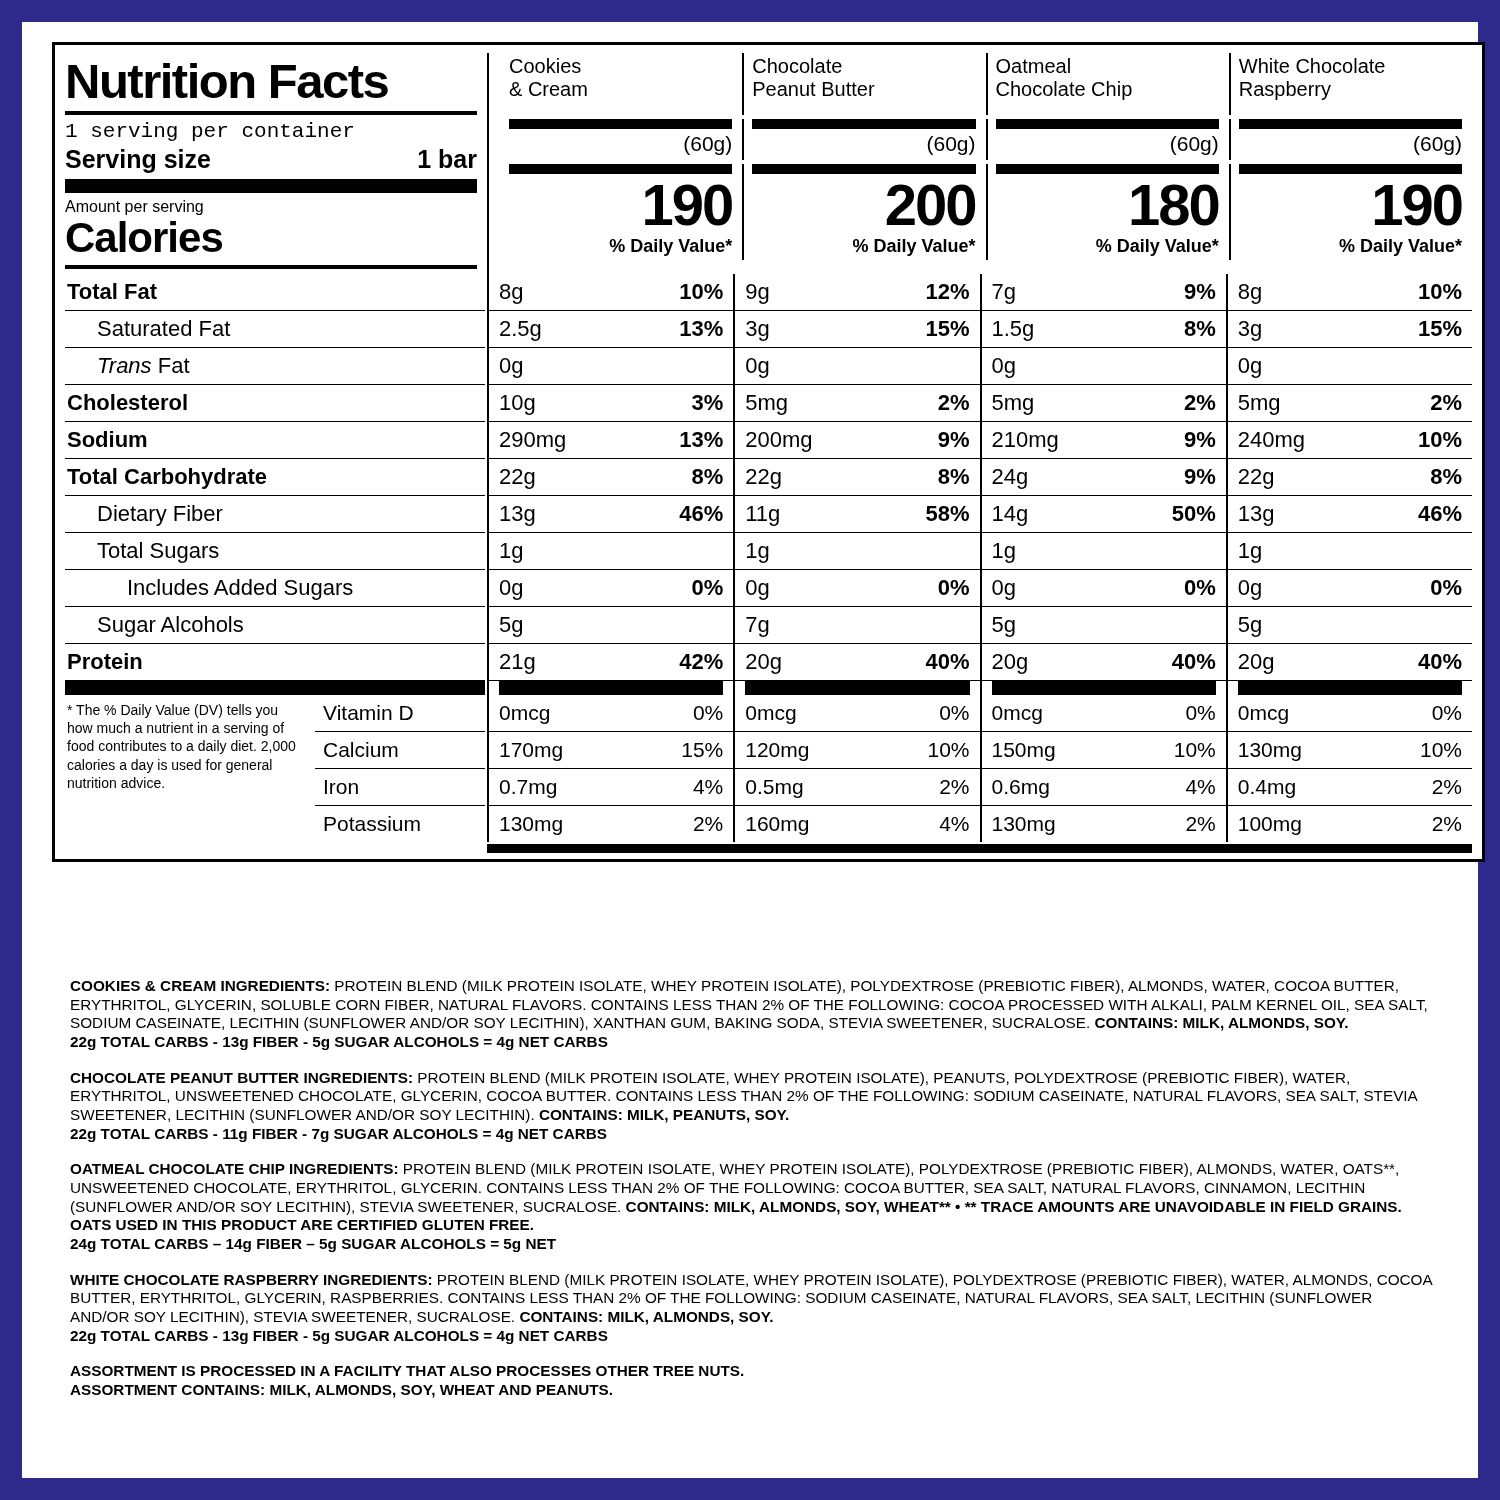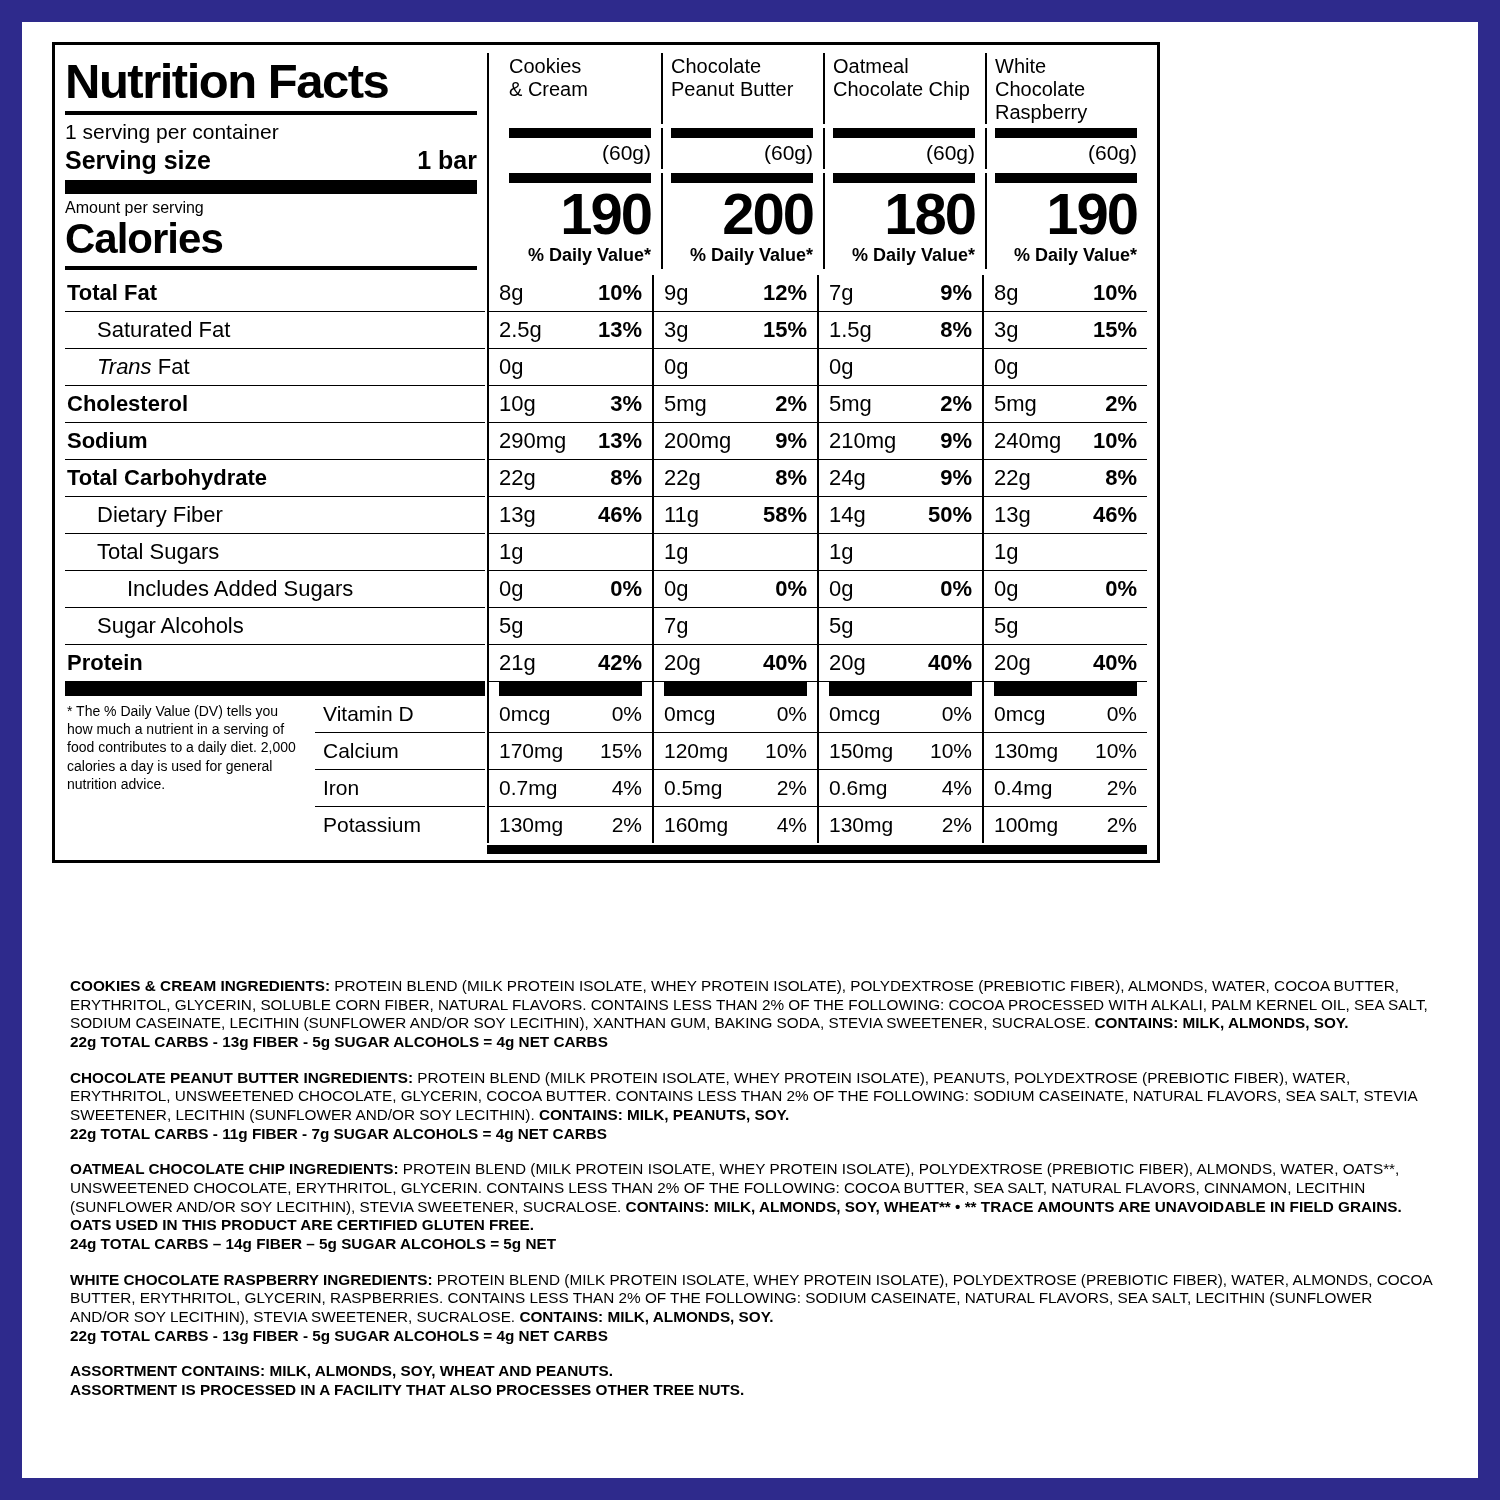--- a/index.html
+++ b/index.html
@@ -21,21 +21,21 @@
     height: 1456px;
     background: #ffffff;
     box-sizing: border-box;
   }
 
   
   .panel {
     position: absolute;
     left: 30px;
     top: 20px;
-    width: 1108px;
+    width: 1433px;
     border: 3px solid #000;
     box-sizing: border-box;
     background: #fff;
     padding: 8px 10px 6px 10px;
   }
   .panel-grid {
     display: flex;
     width: 100%;
   }
   .col-left {
@@ -56,21 +56,21 @@
     font-size: 49px;
     font-weight: bold;
     letter-spacing: -1.5px;
     line-height: 1.0;
     margin: 4px 0 4px 0;
     font-family: "Liberation Sans", sans-serif;
   }
   .rule-med  { border-bottom: 4px solid #000; height: 0; margin: 5px 0; }
   .rule-thick{ border-bottom: 14px solid #000; height: 0; margin: 5px 0; }
 
-  .servings { font-size: 21px; margin: 2px 0 2px 0; }
+  .servings { font-size: 21px; margin: 2px 0 2px 0; font-family: Liberation Mono, monospace; }
   .serving-size-row {
     display: flex;
     justify-content: space-between;
     font-size: 25px;
     font-weight: bold;
     margin: 2px 0 4px 0;
   }
   .amount-per { font-size: 16px; font-weight: normal; margin-top: 3px; }
   .calories-word {
     font-size: 42px;
@@ -715,19 +715,19 @@
       <p><b class="head">OATMEAL CHOCOLATE CHIP INGREDIENTS:</b><span> PROTEIN BLEND (MILK PROTEIN ISOLATE, WHEY PROTEIN ISOLATE), POLYDEXTROSE (PREBIOTIC FIBER), ALMONDS, WATER, OATS**, UNSWEETENED CHOCOLATE, ERYTHRITOL, GLYCERIN. CONTAINS LESS THAN 2% OF THE FOLLOWING: COCOA BUTTER, SEA SALT, NATURAL FLAVORS, CINNAMON, LECITHIN (SUNFLOWER AND/OR SOY LECITHIN), STEVIA SWEETENER, SUCRALOSE. </span><b>CONTAINS: MILK, ALMONDS, SOY, WHEAT** • ** TRACE AMOUNTS ARE UNAVOIDABLE IN FIELD GRAINS. OATS USED IN THIS PRODUCT ARE CERTIFIED GLUTEN FREE.</b></p>
       <p class="ing-net">24g TOTAL CARBS – 14g FIBER – 5g SUGAR ALCOHOLS = 5g NET</p>
     </div>
 
     <div class="ing-block">
       <p><b class="head">WHITE CHOCOLATE RASPBERRY INGREDIENTS:</b><span> PROTEIN BLEND (MILK PROTEIN ISOLATE, WHEY PROTEIN ISOLATE), POLYDEXTROSE (PREBIOTIC FIBER), WATER, ALMONDS, COCOA BUTTER, ERYTHRITOL, GLYCERIN, RASPBERRIES. CONTAINS LESS THAN 2% OF THE FOLLOWING: SODIUM CASEINATE, NATURAL FLAVORS, SEA SALT, LECITHIN (SUNFLOWER AND/OR SOY LECITHIN), STEVIA SWEETENER, SUCRALOSE. </span><b>CONTAINS: MILK, ALMONDS, SOY.</b></p>
       <p class="ing-net">22g TOTAL CARBS - 13g FIBER - 5g SUGAR ALCOHOLS = 4g NET CARBS</p>
     </div>
 
     <div class="assort">
+      <p>ASSORTMENT IS PROCESSED IN A FACILITY THAT ALSO PROCESSES OTHER TREE NUTS.</p>
       <p>ASSORTMENT CONTAINS: MILK, ALMONDS, SOY, WHEAT AND PEANUTS.</p>
-      <p>ASSORTMENT IS PROCESSED IN A FACILITY THAT ALSO PROCESSES OTHER TREE NUTS.</p>
     </div>
 
   </div>
 
 </div>
 
 </body></html>

